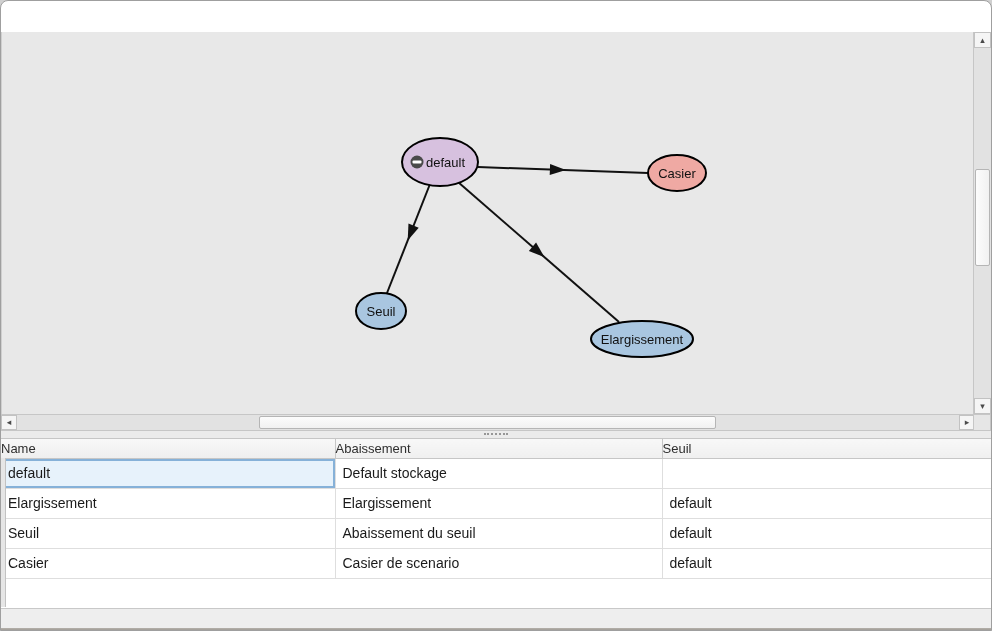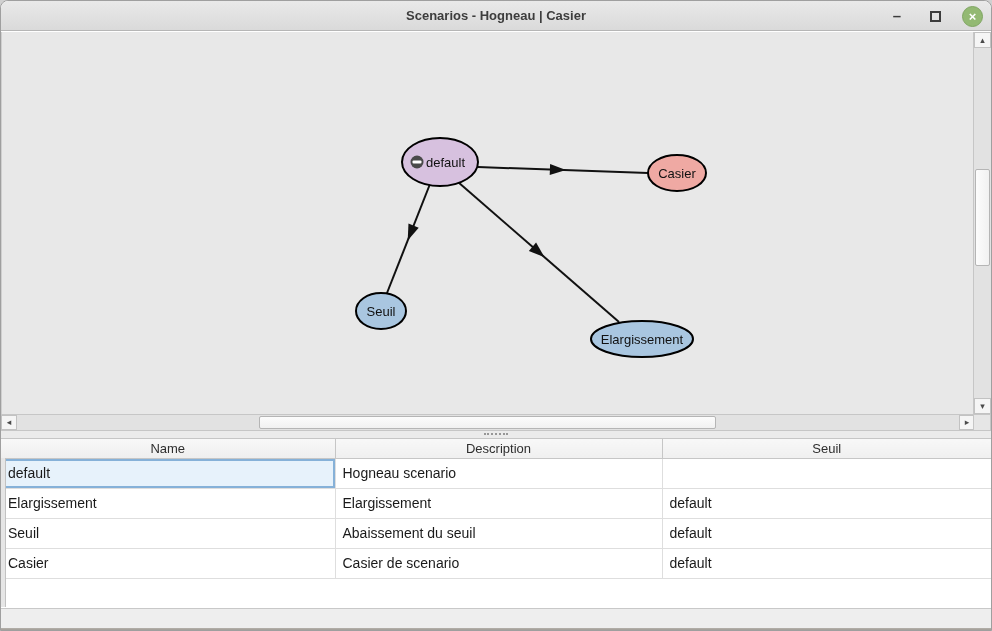--- a/index.html
+++ b/index.html
@@ -52,21 +52,21 @@
     background:linear-gradient(#fcfcfc,#f1f1f1);border:1px solid #b5b5b5;border-radius:2px;
   }
   .scroll-corner{position:absolute;top:413px;right:0;width:18px;height:17px;background:#e6e6e6;border:1px solid #c6c6c6;}
   
   .splitter{position:absolute;top:430px;left:0;right:0;height:7px;background:#ebebeb;}
   .grip{width:24px;border-top:2px dotted #969696;margin:2px auto 0;}
   
   .table-pane{position:absolute;top:437px;left:0;right:0;height:170px;background:#ffffff;border-top:1px solid #c6c6c6;}
   table.scenarios{border-collapse:collapse;table-layout:fixed;width:100%;}
   table.scenarios th{
-    height:19px;padding:0;font-size:13px;font-weight:400;color:#2e2e2e;text-align:center;
+    height:19px;padding:0;font-size:13px;font-weight:400;color:#2e2e2e;text-align:left;
     background:linear-gradient(#f8f8f8,#efefef);
     border-right:1px solid #c6c6c6;border-bottom:1px solid #c6c6c6;
   }
   table.scenarios th:last-child{border-right:none;}
   table.scenarios td{
     height:30px;padding:0 7px;font-size:14px;color:#1a1a1a;background:#ffffff;
     border-right:1px solid #dedede;border-bottom:1px solid #dedede;
     overflow:hidden;white-space:nowrap;
   }
   table.scenarios td:last-child{border-right:none;}
@@ -77,32 +77,20 @@
   .row-header-strip{position:absolute;left:0;top:457px;width:5px;height:149px;background:#e6e6e6;border-right:1px solid #c2c2c2;}
   
   .statusbar{position:absolute;top:607px;left:0;right:0;height:20px;background:#eeeeee;border-top:1px solid #c8c8c8;}
   .bottom-edge{position:absolute;top:627px;left:0;right:0;height:4px;background:linear-gradient(#b5b1ab,#8e8983);}
 </style>
 </head>
 <body>
 
 <div class="window">
 
-  <div class="titlebar">
-    <div class="title-text">Scenarios - Hogneau | Casier</div>
-    <div class="win-controls">
-      <div class="btn-min">–</div>
-      <div class="btn-max">
-        <span class="sq"></span>
-      </div>
-      <div class="btn-close">
-        <span>×</span>
-      </div>
-    </div>
-  </div>
 
   <div class="graph-pane">
     <svg id="graph-svg" width="974" height="382" viewBox="0 0 974 382" xmlns="http://www.w3.org/2000/svg">
         <line x1="476" y1="135" x2="646" y2="141" stroke="#111111" stroke-width="2"></line>
         <polygon points="563.8950219513276,138.10217724534098 548.0989749048441,132.04124516312123 547.7109811925003,143.03440034619683" fill="#111111"></polygon>
         <line x1="428" y1="152" x2="385" y2="261" stroke="#111111" stroke-width="2"></line>
         <polygon points="405.7142222548902,208.491855214348 416.702053204974,195.626491985415 406.4695022852455,191.58979758588907" fill="#111111"></polygon>
         <line x1="456" y1="150" x2="617" y2="290" stroke="#111111" stroke-width="2"></line>
         <polygon points="542.536844177308,225.24942971939828 534.0721387547783,210.6002399087024 526.8541728906057,218.90090065250098" fill="#111111"></polygon>
         <g>
@@ -156,28 +144,28 @@
   <div class="table-pane">
     <table class="scenarios">
       <colgroup>
           <col style="width:334px">
           <col style="width:327px">
           <col>
         </colgroup>
       <thead>
         <tr>
           <th>Name</th>
-          <th>Description</th>
+          <th>Abaissement</th>
           <th>Seuil</th>
         </tr>
       </thead>
       <tbody>
           <tr>
             <td class="selected">default</td>
-            <td>Hogneau scenario</td>
+            <td>Default stockage</td>
             <td></td>
           </tr>
           <tr>
             <td>Elargissement</td>
             <td>Elargissement</td>
             <td>default</td>
           </tr>
           <tr>
             <td>Seuil</td>
             <td>Abaissement du seuil</td>

